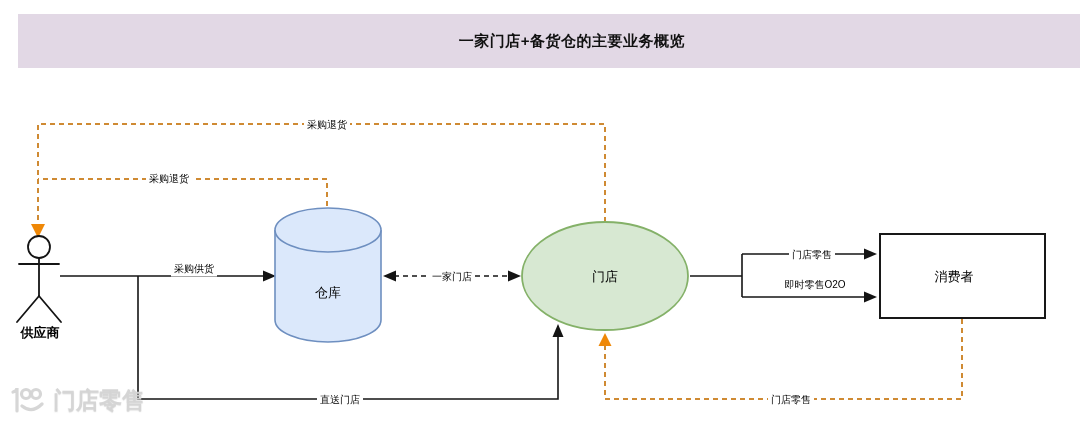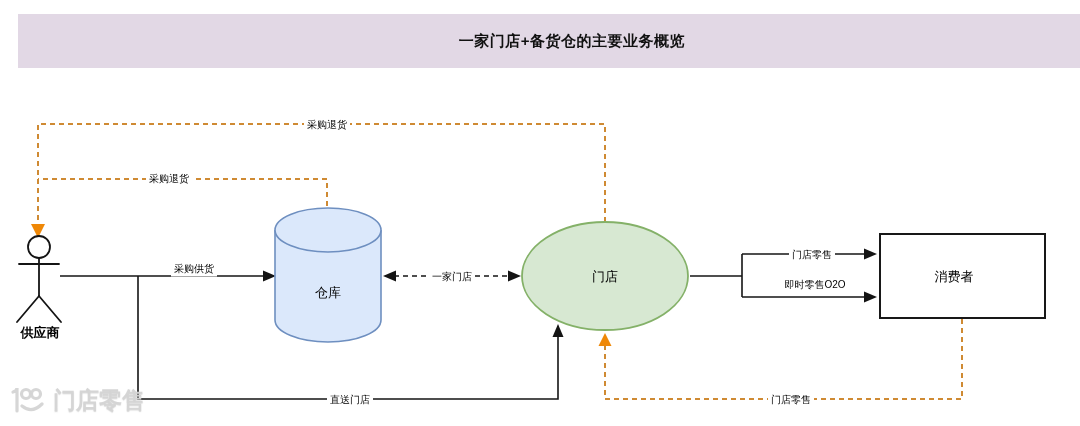--- a/index.html
+++ b/index.html
@@ -107,21 +107,21 @@
 
     <rect x="880" y="234" width="165" height="84" fill="#ffffff" stroke="#181818" stroke-width="2"></rect>
   </svg>
 
   <div class="lbl edge-lbl" style="left:327px; top:124px;">采购退货</div>
   <div class="lbl edge-lbl" style="left:169px; top:178px;">采购退货</div>
   <div class="lbl edge-lbl" style="left:194px; top:268px;">采购供货</div>
   <div class="lbl edge-lbl" style="left:452px; top:276px;">一家门店</div>
   <div class="lbl edge-lbl" style="left:812px; top:254px;text-align:center;">门店零售</div>
   <div class="lbl edge-lbl" style="left:815px; top:284px;">即时零售O2O</div>
-  <div class="lbl edge-lbl" style="left:350px; top:399px;">直送门店</div>
+  <div class="lbl edge-lbl" style="left:340px; top:399px;">直送门店</div>
   <div class="lbl edge-lbl" style="left:791px; top:399px;">门店零售</div>
 
   <div class="lbl node-lbl" style="left:40px; top:332px;font-weight:bold;">供应商</div>
   <div class="lbl node-lbl" style="left:328px; top:292px;">仓库</div>
   <div class="lbl node-lbl" style="left:605px; top:276px;">门店</div>
   <div class="lbl node-lbl" style="left:954px; top:276px;">消费者</div>
 
   <div class="watermark">
     <svg width="40" height="32" viewBox="0 0 40 32">
       <g stroke="rgba(212,212,212,0.95)" stroke-width="3.2" fill="none" stroke-linecap="round">

